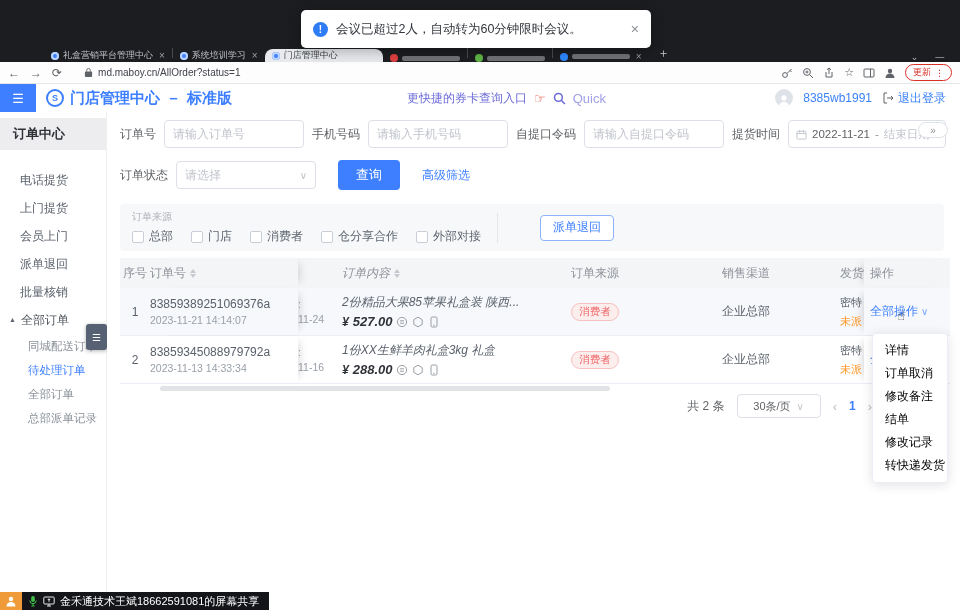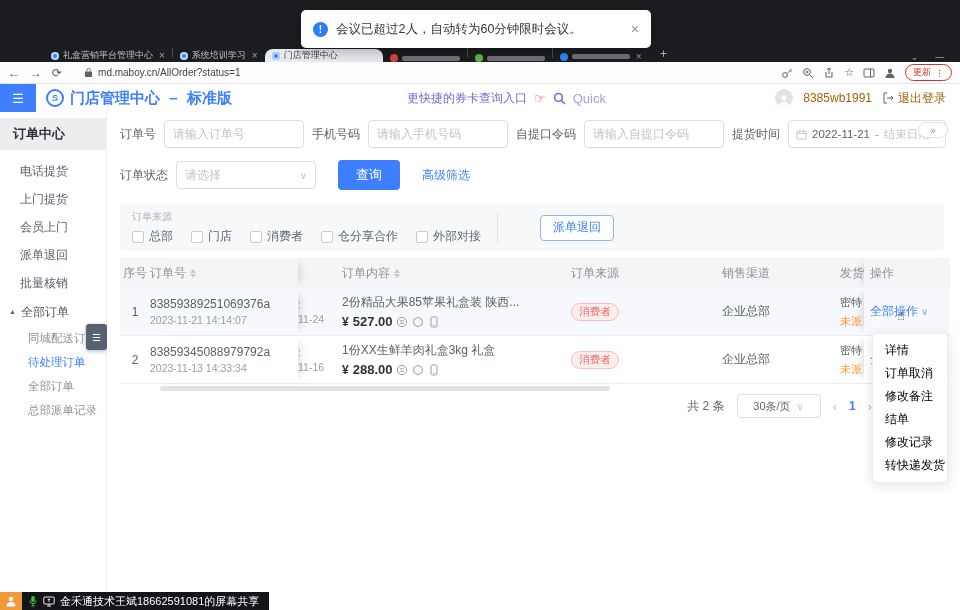--- a/index.html
+++ b/index.html
@@ -31,29 +31,29 @@
 
   
   .app-header { position:absolute; left:0; top:84px; width:960px; height:28px; background:#fff; }
   .hamburger { position:absolute; left:0; top:0; width:36px; height:28px; background:#3d7fff; color:#fff; display:flex; align-items:center; justify-content:center; font-size:13px; }
   .brand { position:absolute; left:46px; top:0; height:28px; display:flex; align-items:center; gap:6px; color:#3d7fff; font-weight:bold; font-size:15px; }
   .logo-circ { width:18px; height:18px; border-radius:50%; border:2px solid #3d7fff; display:flex; align-items:center; justify-content:center; color:#3d7fff; font-size:9px; font-weight:bold; }
   .quick-zone { position:absolute; left:407px; top:0; height:28px; display:flex; align-items:center; gap:7px; }
   .quick-entry { color:#6a6ad8; font-size:12px; }
   .point-hand { color:#e86452; font-size:13px; }
   .quick-label { color:#a0a0e8; font-size:13px; }
-  .hdr-right { position:absolute; right:14px; top:0; height:28px; display:flex; align-items:center; gap:10px; font-size:12px; color:#a16207; }
+  .hdr-right { position:absolute; right:14px; top:0; height:28px; display:flex; align-items:center; gap:10px; font-size:12px; color:#3b82f6; }
   .avatar { width:18px; height:18px; border-radius:50%; background:#dfe3e9; display:flex; align-items:flex-end; justify-content:center; overflow:hidden; }
   .logout { display:flex; align-items:center; gap:4px; }
 
   
   .sidebar { position:absolute; left:0; top:112px; width:107px; height:480px; background:#fff; border-right:1px solid #eef0f2; }
   .side-section { margin-top:6px; height:32px; line-height:32px; background:#ededef; padding-left:13px; font-size:13px; font-weight:bold; color:#2f3338; }
   .side-item { height:28px; line-height:28px; padding-left:20px; font-size:12px; color:#5a616b; }
-  .side-items { margin-top:8px;font-family:Liberation Mono, monospace; }
+  .side-items { margin-top:16px; }
   .side-group { height:28px; line-height:28px; font-size:12px; color:#4e545d; display:flex; align-items:center; gap:5px; padding-left:9px; }
   .side-group .tri { font-size:7px; color:#5f6670; }
   .side-sub { height:24px; line-height:24px; padding-left:28px; font-size:11.5px; color:#8a9099; }
   .side-sub.active { color:#3d7fff; }
   .drawer-handle { position:absolute; left:86px; top:212px; width:21px; height:26px; background:#566273; border-radius:3px; color:#fff; font-size:10px; display:flex; align-items:center; justify-content:center; box-shadow:0 1px 4px rgba(0,0,0,.3); }
 
   
   .content { position:absolute; left:107px; top:112px; width:853px; height:480px; background:#fff; }
   .frow { position:absolute; left:13px; display:flex; align-items:center; gap:8px; font-size:12px; color:#606266; }
   .frow1 { top:8px; } .frow2 { top:48px; }
@@ -79,21 +79,21 @@
   
   .table { position:absolute; left:13px; top:146px; width:830px; }
   .trow { display:flex; align-items:stretch; }
   .thead { height:30px; background:#f4f5f7; font-size:12px; color:#8d9199; }
   .tbody1 { background:#f6f8fb; } .tbody2 { background:#fff; }
   .tr-data { height:48px; border-bottom:1px solid #ebeef5; font-size:12px; color:#5a616b; }
   .c { display:flex; align-items:center; overflow:hidden; }
   .c-index { width:30px; justify-content:center; }
   .c-orderno { width:148px; }
   .c-clip { width:44px; }
-  .c-content { width:196px; }
+  .c-content { width:196px;font-style:italic; }
   .c-source { width:114px; justify-content:center; }
   .c-channel { width:188px; justify-content:center; }
   .c-ship { width:24px; }
   .c-action { width:86px; padding-left:6px; position:relative; }
   .shadow-r { box-shadow:8px 0 8px -6px rgba(0,0,0,.14); z-index:2; }
   .shadow-l { box-shadow:-8px 0 8px -6px rgba(0,0,0,.14); z-index:2; }
   .thead .c-action { background:#f4f5f7; }
   .tbody1 .c-action, .tbody1 .c-orderno { background:#f6f8fb; }
   .tbody2 .c-action, .tbody2 .c-orderno { background:#fff; }
   .sorter { display:inline-flex; flex-direction:column; gap:1px; margin-left:4px; }

